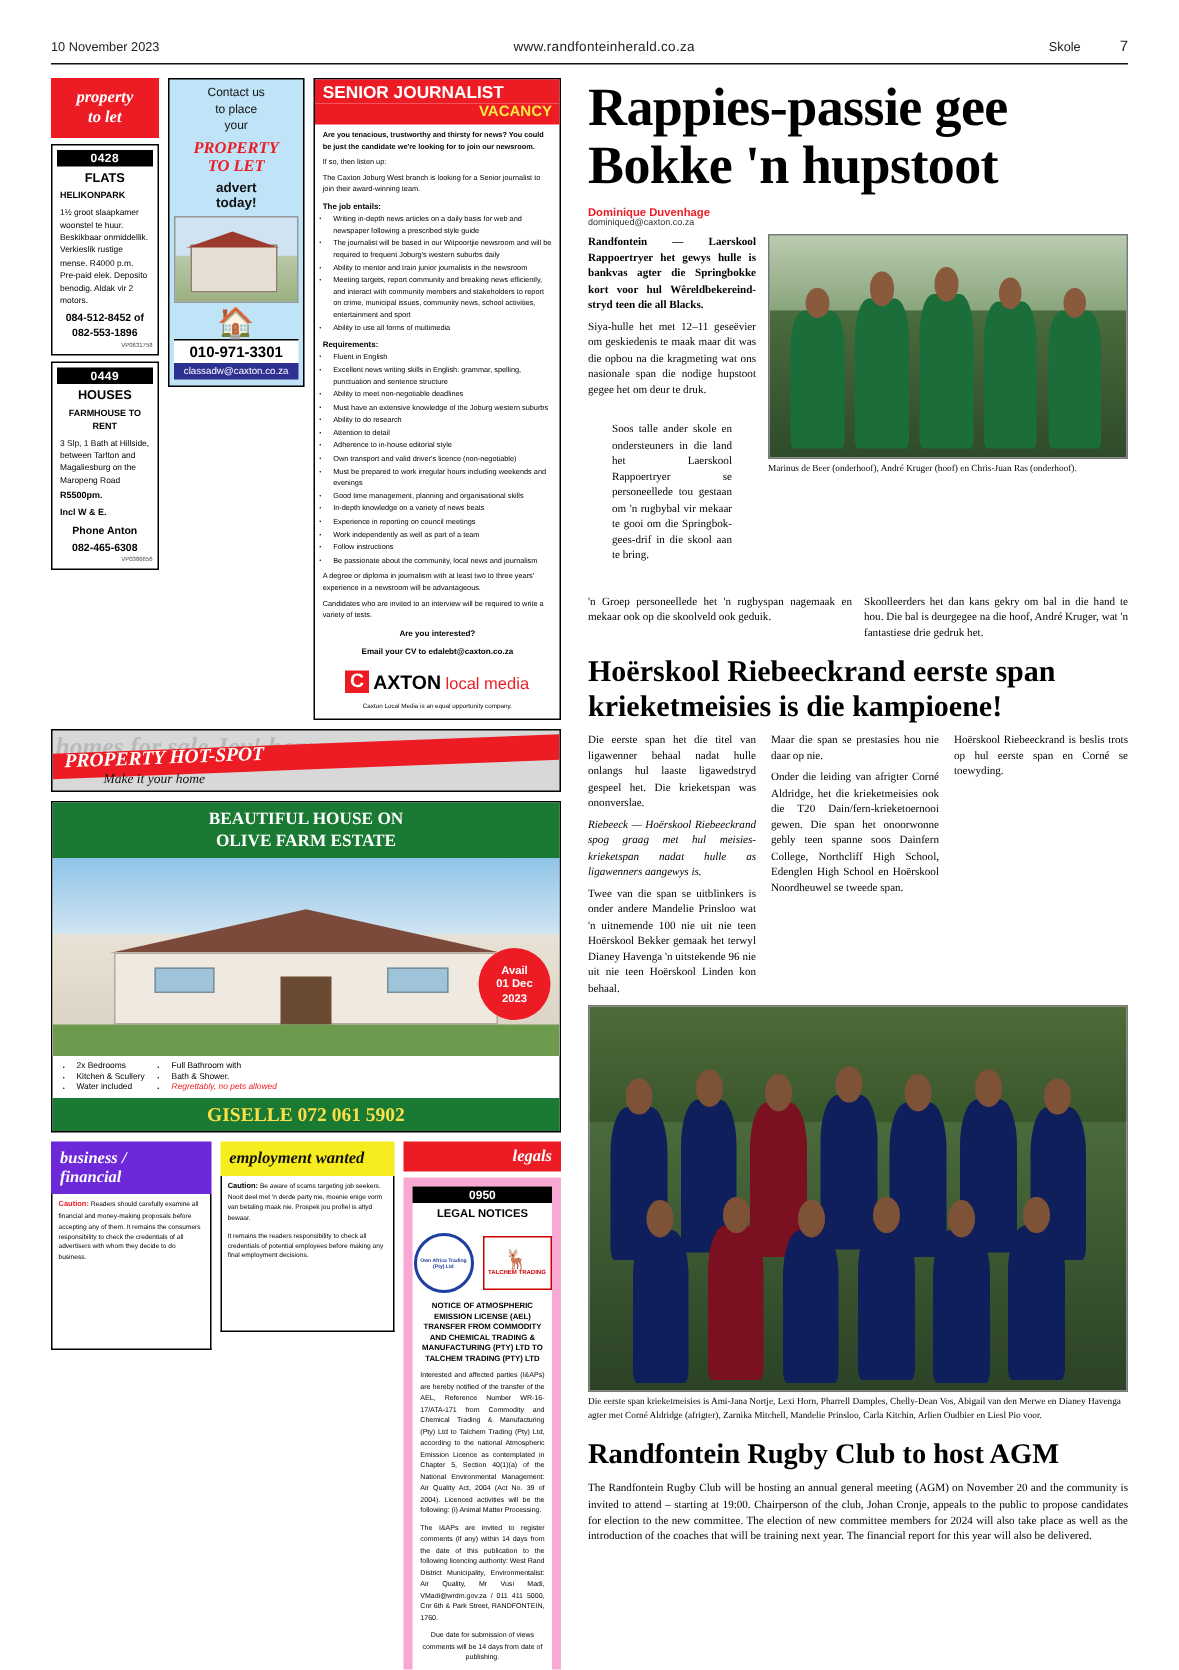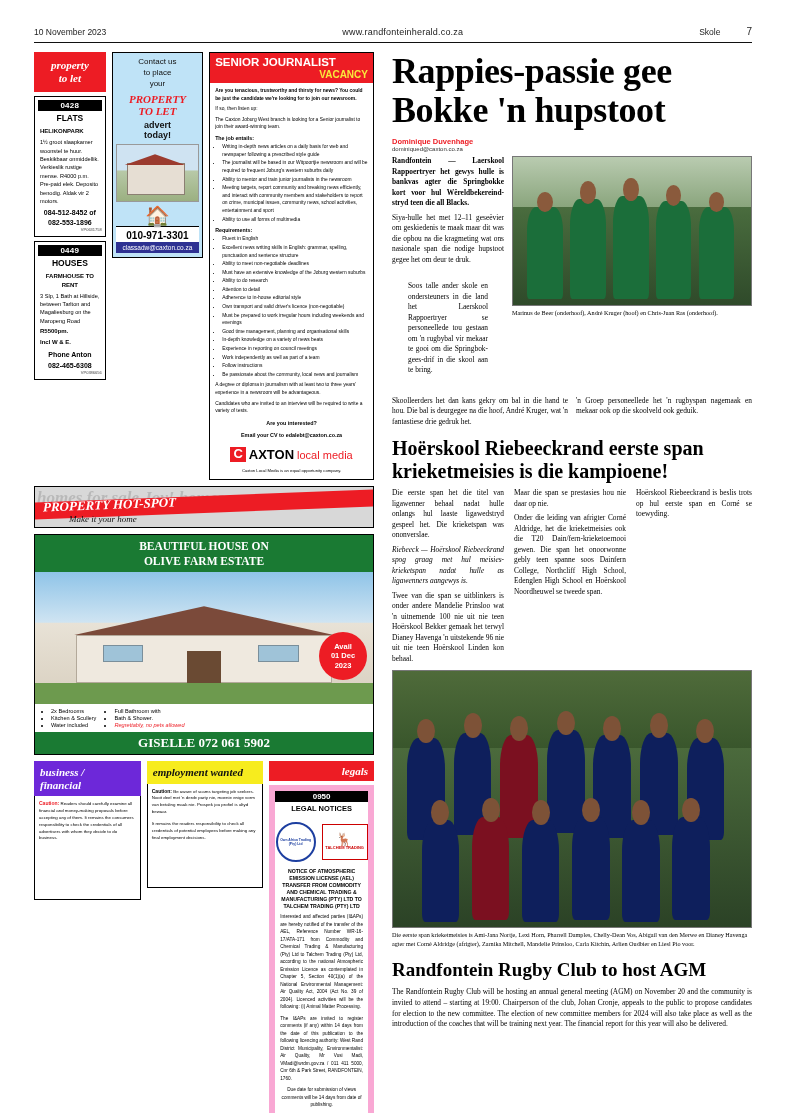--- a/index.html
+++ b/index.html
@@ -175,21 +175,21 @@
     align-items:center; justify-content:center; line-height:1.25;
   }
   .bh .feats {
     display:flex; gap:10px; padding:4px 8px 3px; font-family:"Liberation Sans", sans-serif;
     font-size:5.6px;
   }
   .bh .feats ul { margin:0; padding-left:8px; }
   .bh .feats li { margin-bottom:1px; }
   .bh .feats i { color:#ed1c24; font-style:italic; }
   .bh .agent {
-    background:#1a7a33; color:#ffffff; text-align:center; font-family:"Liberation Serif", serif;
+    background:#1a7a33; color:#fde047; text-align:center; font-family:"Liberation Serif", serif;
     font-weight:700; font-size:13px; padding:3px 0;
   }
 
   
   .r3 { display:flex; gap:6px; margin-top:6px; align-items:flex-start; }
   .bizcol { width:110px; }
   .empcol { width:120px; }
   .legalscol { width:108px; }
   .cat-hdr {
     background:#6d28d9; color:#fff; font-family:"Liberation Serif", serif;
@@ -512,25 +512,25 @@
           <div class="person" style="left:24%; height:68%;"></div>
           <div class="person" style="left:42%; height:70%;"></div>
           <div class="person" style="left:60%; height:66%;"></div>
           <div class="person" style="left:78%;"></div>
         </div>
         <div class="photo-caption">Marinus de Beer (onderhoof), André Kruger (hoof) en Chris-Juan Ras (onderhoof).</div>
       </div>
     </div>
 
     <div style="display:flex; gap:8px; margin-top:4px; font-size:7.4px; line-height:1.42; text-align:justify;">
+      <div style="width:176px;">
+        <p style="margin:0;">'n Groep personeellede het 'n rugbyspan nagemaak en mekaar ook op die skoolveld ook geduik.</p>
+      </div>
       <div style="flex:1;">
         <p style="margin:0;">Skoolleerders het dan kans gekry om bal in die hand te hou. Die bal is deurgegee na die hoof, André Kruger, wat 'n fantastiese drie gedruk het.</p>
-      </div>
-      <div style="width:176px;">
-        <p style="margin:0;">'n Groep personeellede het 'n rugbyspan nagemaak en mekaar ook op die skoolveld ook geduik.</p>
       </div>
     </div>
 
     <h2 class="sub-headline">Hoërskool Riebeeckrand eerste span krieketmeisies is die kampioene!</h2>
 
     <div style="display:flex; gap:10px; font-size:7.4px; line-height:1.42; text-align:justify;">
       <div style="width:112px;">
         <p style="margin:0 0 4px;">Die eerste span het die titel van ligawenner behaal nadat hulle onlangs hul laaste ligawedstryd gespeel het. Die krieketspan was ononverslae.</p>
         <p style="margin:0 0 4px; font-style:italic;">Riebeeck — Hoërskool Riebeeckrand spog graag met hul meisies-krieketspan nadat hulle as ligawenners aangewys is.</p>
         <p style="margin:0;">Twee van die span se uitblinkers is onder andere Mandelie Prinsloo wat 'n uitnemende 100 nie uit nie teen Hoërskool Bekker gemaak het terwyl Dianey Havenga 'n uitstekende 96 nie uit nie teen Hoërskool Linden kon behaal.</p>

